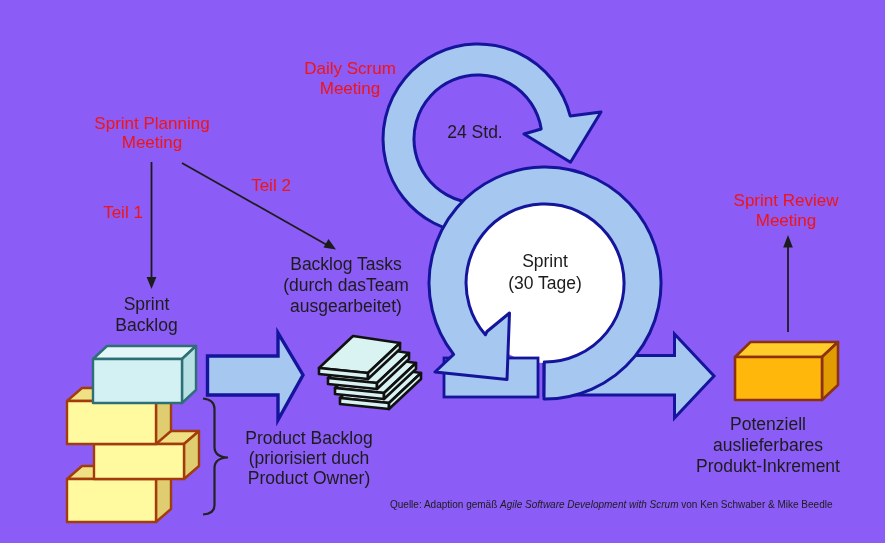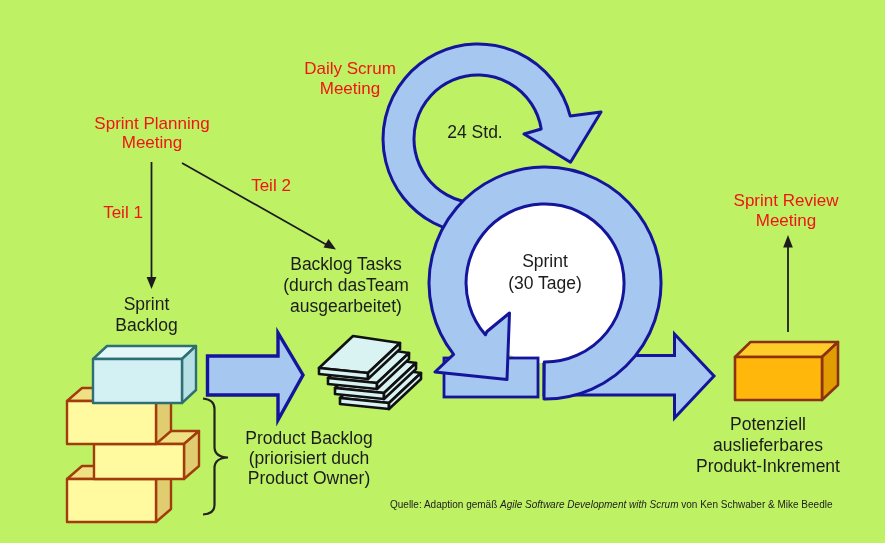--- a/index.html
+++ b/index.html
@@ -1,16 +1,16 @@
 <!DOCTYPE html>
 <html><head>
 <meta charset="utf-8">
 <style>
   html,body{margin:0;padding:0;background:#fff;}
-  .wrap{position:relative;width:885px;height:543px;background:#bef264;overflow:hidden;
+  .wrap{position:relative;width:885px;height:543px;background:#8b5cf6;overflow:hidden;
         font-family:"Liberation Sans", sans-serif;filter:blur(0.55px);}
   svg{position:absolute;left:0;top:0;}
   text{font-family:"Liberation Sans", sans-serif;}
   .red{fill:#f01414;}
 </style>
 </head>
 <body>
 <div class="wrap">
 <svg width="885" height="543" viewBox="0 0 885 543">
 

